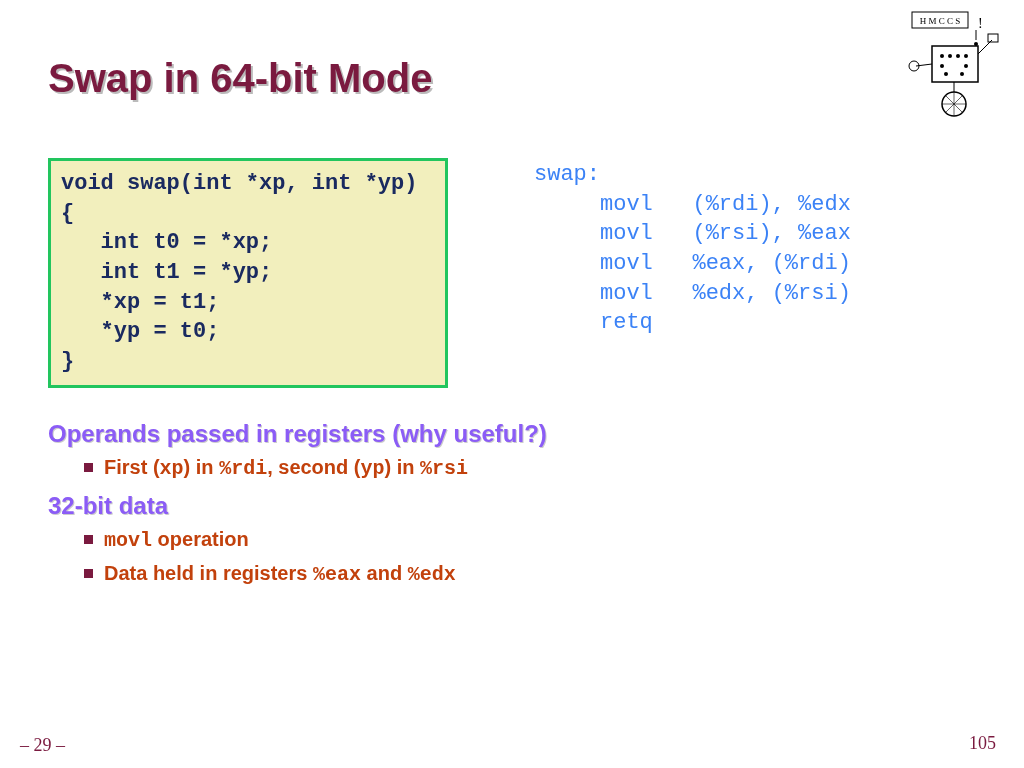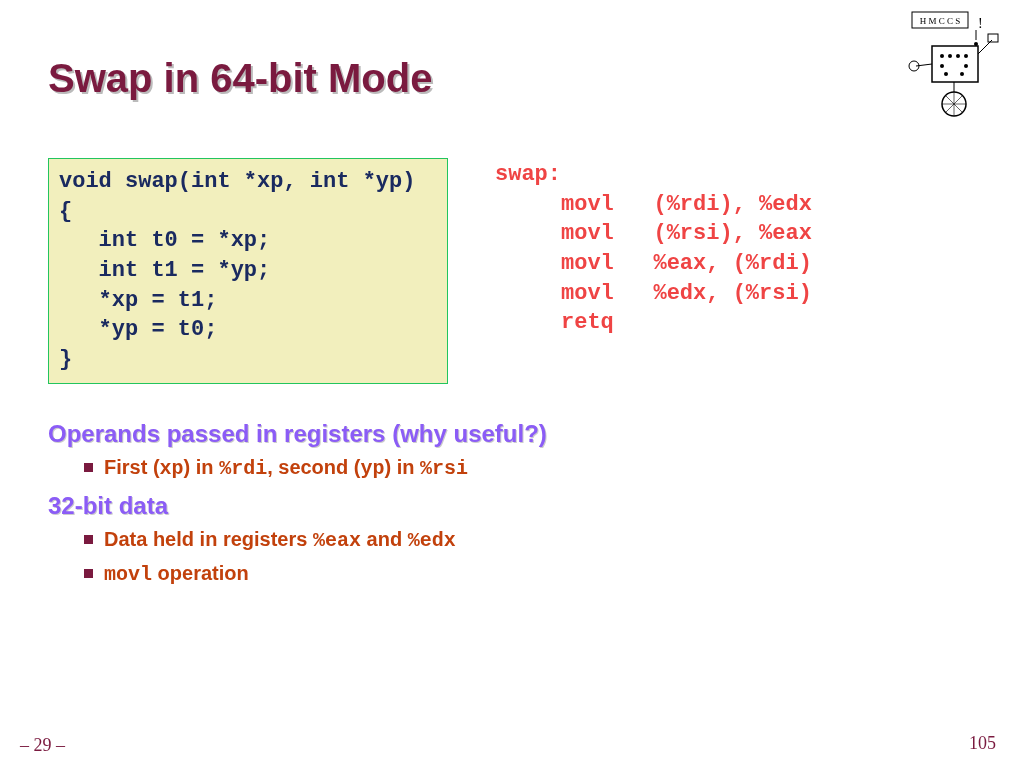--- a/index.html
+++ b/index.html
@@ -32,39 +32,39 @@
     top: 10px;
     right: 20px;
     width: 100px;
     height: 110px;
   }
   .code-box {
     position: absolute;
     top: 158px;
     left: 48px;
     width: 400px;
-    border: 1px solid #22c55e;
+    border: 3px solid #22c55e;
     background: #f2efbd;
     padding: 8px 10px;
     font-family: "Courier New", monospace;
     font-size: 22px;
     font-weight: bold;
     color: #1a2a60;
     line-height: 1.35;
     white-space: pre;
     box-sizing: border-box;
   }
   .asm-box {
     position: absolute;
     top: 160px;
-    left: 495px;
+    left: 534px;
     font-family: "Courier New", monospace;
     font-size: 22px;
-    font-weight: bold;
-    color: #ef4444;
+    font-weight: normal;
+    color: #3b82f6;
     line-height: 1.35;
     white-space: pre;
   }
   .content {
     position: absolute;
     top: 408px;
     left: 48px;
     right: 48px;
   }
   .section-head {
@@ -166,22 +166,22 @@
 
   <div class="content">
     <div class="section-head">Operands passed in registers (why useful?)</div>
     <div class="bullet">
       <span>First (</span><span class="mono">xp</span><span>) in </span><span class="mono">%rdi</span><span>, second (</span><span class="mono">yp</span><span>) in </span><span class="mono">%rsi</span>
     </div>
 
 
     <div class="section-head">32-bit data</div>
     <div class="bullet">
-      <span>Data held in registers </span><span class="mono">%eax</span><span> and </span><span class="mono">%edx</span>
+      <span class="mono">movl</span><span> operation</span>
     </div>
     <div class="bullet">
-      <span class="mono">movl</span><span> operation</span>
+      <span>Data held in registers </span><span class="mono">%eax</span><span> and </span><span class="mono">%edx</span>
     </div>
   </div>
 
   <div class="page-left">– 29 –</div>
   <div class="page-right">105</div>
 </div>
 
 </body></html>

